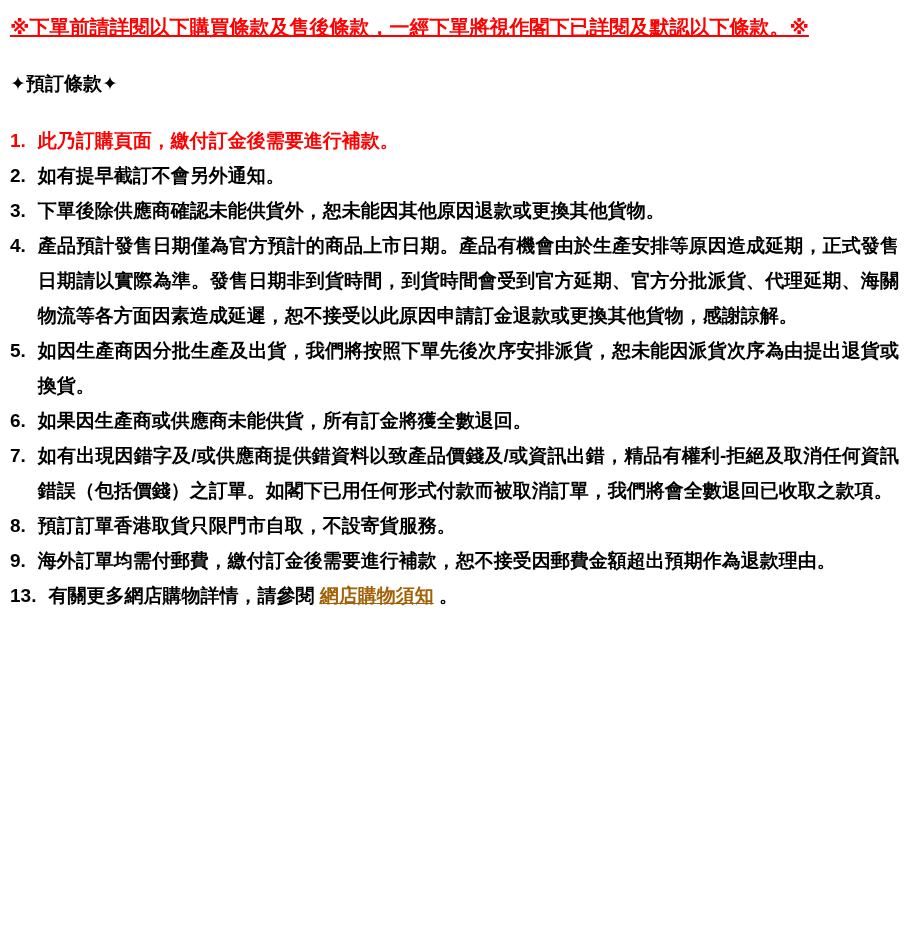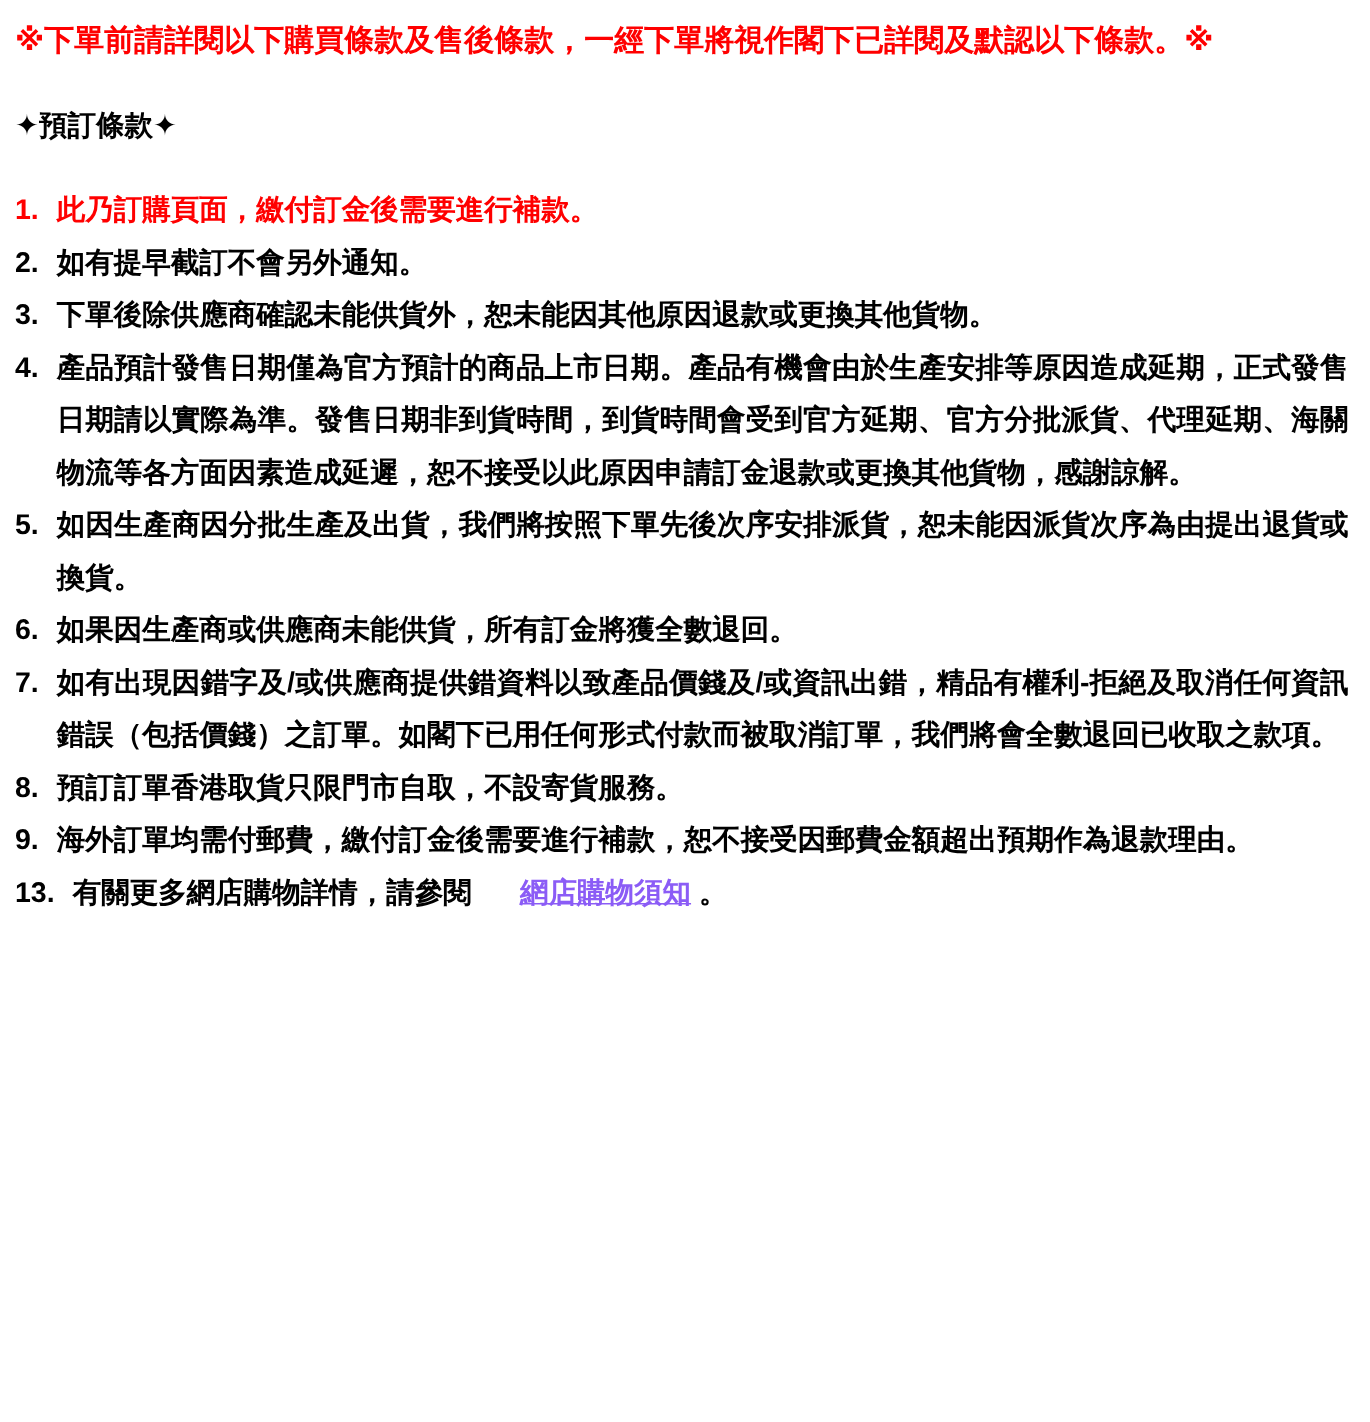--- a/index.html
+++ b/index.html
@@ -16,20 +16,21 @@
     box-sizing: border-box;
   }
   .page {
     padding: 10px 14px 10px 10px;
     box-sizing: border-box;
   }
   .doc-title {
     color: #ff0000;
     font-size: 20px;
     line-height: 1.35;
+    text-decoration: underline;
     margin: 4px 0 0 0;
   }
   .section-header {
     font-size: 19px;
     margin-top: 30px;
   }
   .terms-list {
     list-style: none;
     margin: 26px 0 0 0;
     padding: 0;
@@ -48,24 +49,23 @@
   .terms-list .txt {
     flex: 1 1 auto;
     text-align: justify;
   }
   .red { color: #ff0000; }
   .red-underline {
     color: #ff0000;
     text-decoration: underline;
   }
   a.link {
-    color: #8b5cf6;
+    color: #a16207;
     text-decoration: underline;
     cursor: pointer;
-    margin-left: 27px;
   }
 </style>
 </head>
 <body>
 
 <div class="page">
   <div class="doc-title">※下單前請詳閱以下購買條款及售後條款，一經下單將視作閣下已詳閱及默認以下條款。※</div>
 
   <div class="section-header">✦預訂條款✦</div>
 

